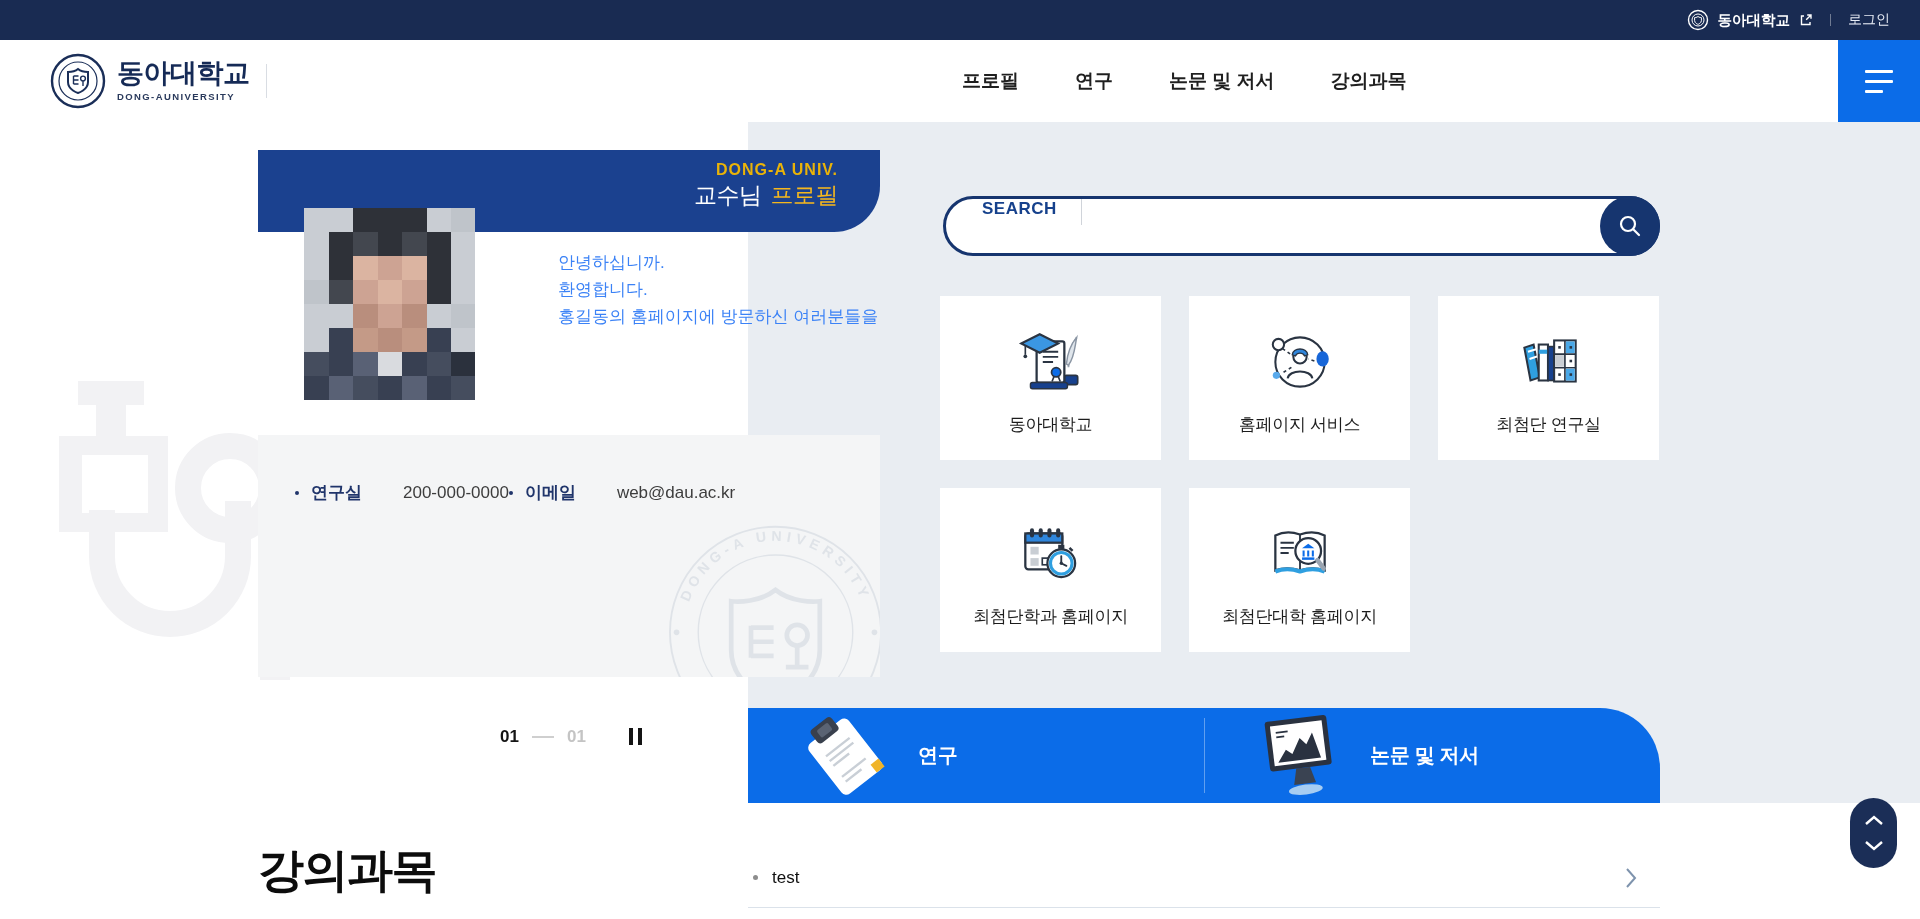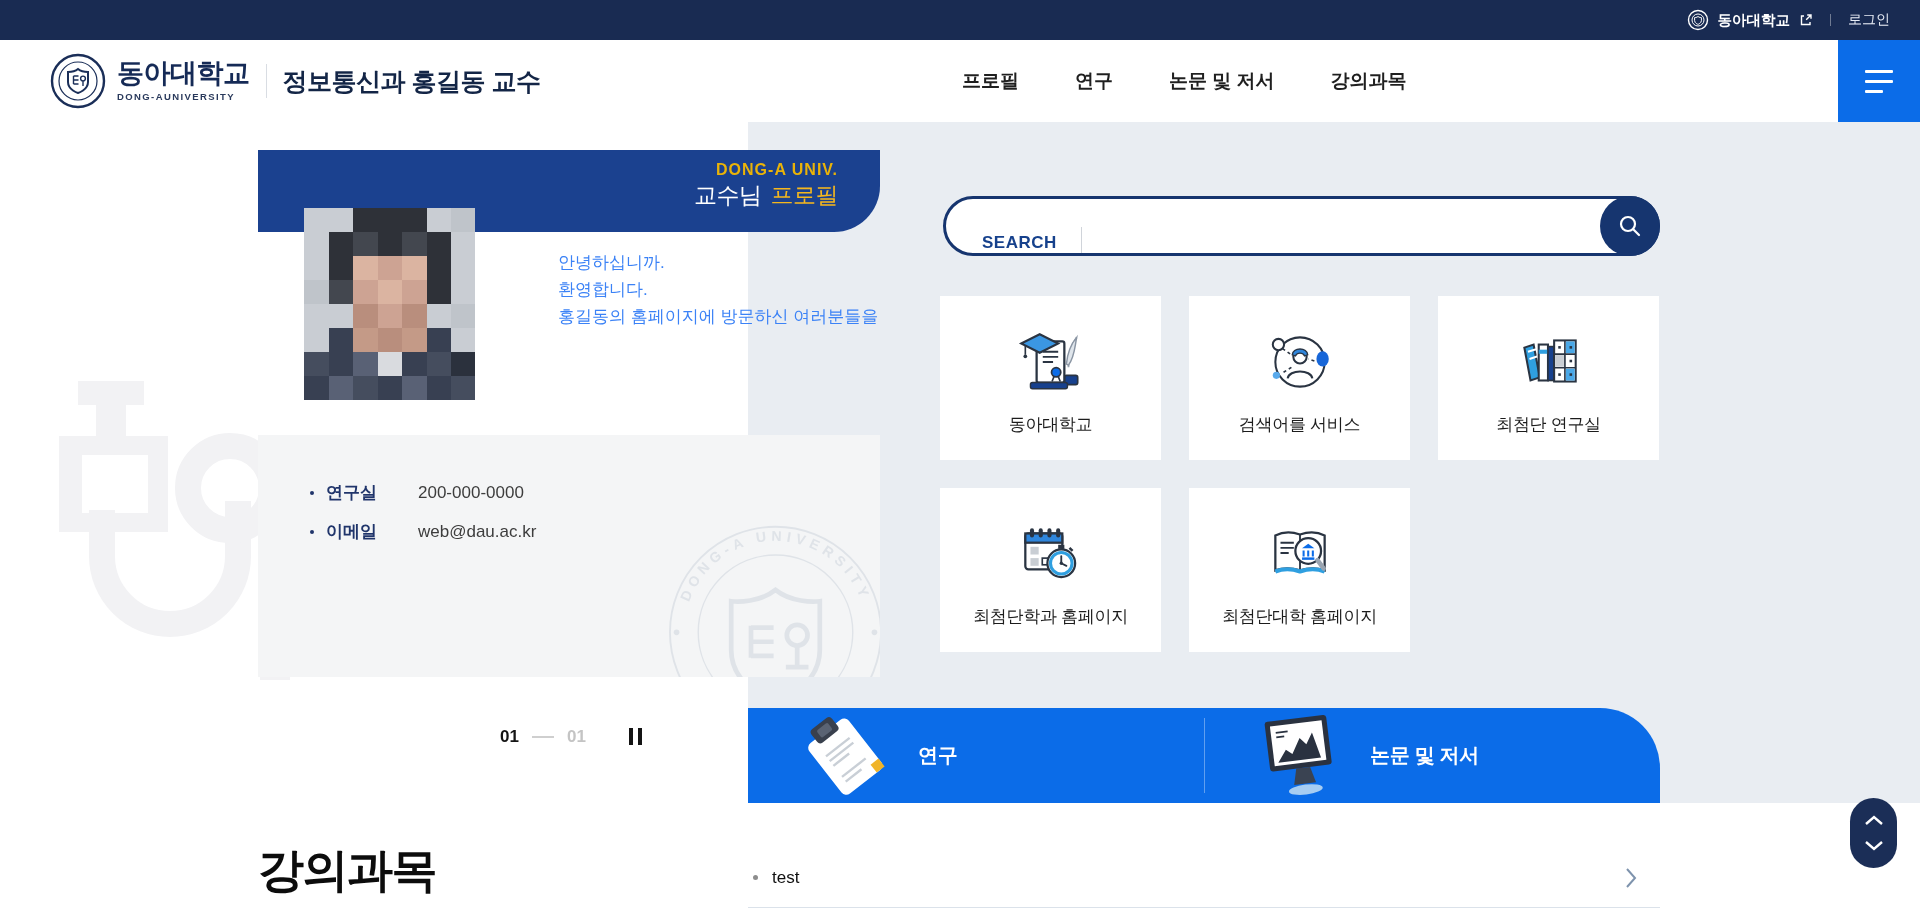--- a/index.html
+++ b/index.html
@@ -27,21 +27,21 @@
   .nav-item { font-size:19px; font-weight:600; color:#1f1f1f; cursor:pointer; white-space:nowrap; }
   .menu-btn { position:absolute; right:0; top:0; width:82px; height:82px; background:#0b6ce8; border:none;
               display:flex; align-items:center; justify-content:center; cursor:pointer; }
   .menu-lines { width:28px; display:flex; flex-direction:column; gap:7px; }
   .menu-lines span { display:block; height:3px; background:#fff; border-radius:1px; }
   .ml-1,.ml-2 { width:28px; } .ml-3 { width:18px; }
   
   .right-panel { position:absolute; left:748px; top:122px; width:1172px; height:681px; background:#e9edf2; }
   
   .search { position:absolute; left:195px; top:74px; width:717px; height:60px; background:#fff;
-            border:3px solid #16356f; border-radius:32px; display:flex; align-items:flex-end; }
+            border:3px solid #16356f; border-radius:32px; display:flex; align-items:flex-start; }
   .search-label { margin-left:36px; font-weight:800; font-size:17px; color:#16418c; letter-spacing:.5px; }
   .search-sep { width:1px; height:26px; background:#d0d4da; margin:0 24px; }
   .search-input { flex:1; border:none; outline:none; font-size:15px; color:#333; background:transparent;
                   margin-right:70px; font-family:inherit; }
   .search-input::placeholder { color:#9aa5b2; }
   .search-btn { position:absolute; right:-3px; top:-3px; width:60px; height:60px; border-radius:50%;
                 background:#16356f; border:none; display:flex; align-items:center; justify-content:center; cursor:pointer; }
   
   .card { position:absolute; width:221px; height:164px; background:#fff; display:flex; flex-direction:column;
           align-items:center; cursor:pointer; }
@@ -60,21 +60,21 @@
   .watermark-left { position:absolute; left:40px; top:378px; pointer-events:none; }
   .profile-hero { position:absolute; left:258px; top:150px; width:622px; height:82px; background:#1b418f;
                   border-radius:0 0 46px 0; }
   .hero-tag { position:absolute; right:42px; top:11px; font-size:16px; font-weight:700; letter-spacing:1px; color:#eab308; }
   .hero-title { position:absolute; right:42px; top:30px; font-size:23px; font-weight:400; color:#fff; letter-spacing:-.5px;margin-left:11px; }
   .hero-title .accent { color:#f5b71e; margin-left:9px; }
   .photo { position:absolute; left:304px; top:208px; width:171px; height:192px; }
   .greeting { position:absolute; left:558px; top:249px; width:360px; font-size:17px; color:#3b82f6; line-height:1.6; }
   .info-panel { position:absolute; left:258px; top:435px; width:622px; height:242px; background:#f4f5f6; overflow:hidden; }
   .seal { position:absolute; left:395px; top:72px; }
-  .contact { position:absolute; left:52px; top:46px; display:flex; flex-direction:column; gap:16px; }
+  .contact { position:absolute; left:37px; top:46px; display:flex; }
   .contact-row { display:flex; align-items:center; font-size:17px; }
   .dot { width:4px; height:4px; border-radius:50%; background:#20356b; margin-right:12px; flex:none; }
   .contact-label { color:#20356b; font-weight:700; width:58px; }
   .contact-value { color:#3d3d3d; margin-left:34px; }
   
   .pagination { position:absolute; left:500px; top:726px; display:flex; align-items:center; gap:13px;
                 font-size:17px; font-weight:700; }
   .page-cur { color:#141414; }
   .page-dash { width:22px; height:2px; background:#cfcfcf; }
   .page-total { color:#c4c4c4; }
@@ -127,21 +127,20 @@
         <path d="M23.5 23h5M23.5 27h5M23.5 31h5M23.5 23v8" fill="none" stroke="#1a2e58" stroke-width="1.4"></path>
         <circle cx="33" cy="25.5" r="2.4" fill="none" stroke="#1a2e58" stroke-width="1.4"></circle>
         <path d="M33 28v5" stroke="#1a2e58" stroke-width="1.4"></path>
       </svg>
     </span>
     <span class="logo-text">
       <div class="logo-kr">동아대학교</div>
       <div class="logo-en">DONG-AUNIVERSITY</div>
     </span>
     <span class="logo-sep"></span>
-    <span class="site-title">정보통신과 홍길동 교수</span>
   </div>
   <nav class="nav">
     <span class="nav-item">프로필</span>
     <span class="nav-item">연구</span>
     <span class="nav-item">논문 및 저서</span>
     <span class="nav-item">강의과목</span>
   </nav>
   <button class="menu-btn">
     <span class="menu-lines">
       <span class="ml-1"></span>
@@ -191,21 +190,21 @@
         <circle cx="37" cy="37" r="24" fill="#fff" stroke="#2a3442" stroke-width="2"></circle>
         <path d="M20 24l10 7M21 47l8-5M51 36l-6-2" stroke="#2a3442" stroke-width="1.6" stroke-dasharray="3 3"></path>
         <circle cx="37" cy="32" r="6.5" fill="#fff" stroke="#2a3442" stroke-width="2"></circle>
         <path d="M29.5 30c0-7.5 15-7.5 15 0l-3 1c-2-3.5-7-3.5-9 0z" fill="#2f86dc" stroke="#2a3442" stroke-width="1.4"></path>
         <path d="M25 53c1-9 23-9 24 0" fill="#fff" stroke="#2a3442" stroke-width="2"></path>
         <circle cx="16" cy="20" r="5.5" fill="#fff" stroke="#2a3442" stroke-width="2"></circle>
         <ellipse cx="59" cy="34" rx="6" ry="7.5" fill="#1766d8"></ellipse>
         <circle cx="14" cy="50" r="3.5" fill="#59aaec"></circle>
       </svg>
     </span>
-    <span class="card-label">검색어를 서비스</span>
+    <span class="card-label">홈페이지 서비스</span>
   </div>
 
   <div class="card card-3">
     <span class="icon-box">
       <svg width="76" height="76" viewBox="0 0 74 74">
         <polygon points="13,23 22,20 28,52 19,55" fill="#2f9fe0" stroke="#2a3442" stroke-width="2"></polygon>
         <path d="M16.5 27l8-2.5M18 34l8-2.5" stroke="#fff" stroke-width="2"></path>
         <rect x="27" y="20" width="9" height="35" fill="#fff" stroke="#2a3442" stroke-width="2"></rect>
         <rect x="27" y="25" width="9" height="4" fill="#2f9fe0"></rect>
         <rect x="36" y="22" width="6" height="33" fill="#17418e" stroke="#2a3442" stroke-width="1.6"></rect>

